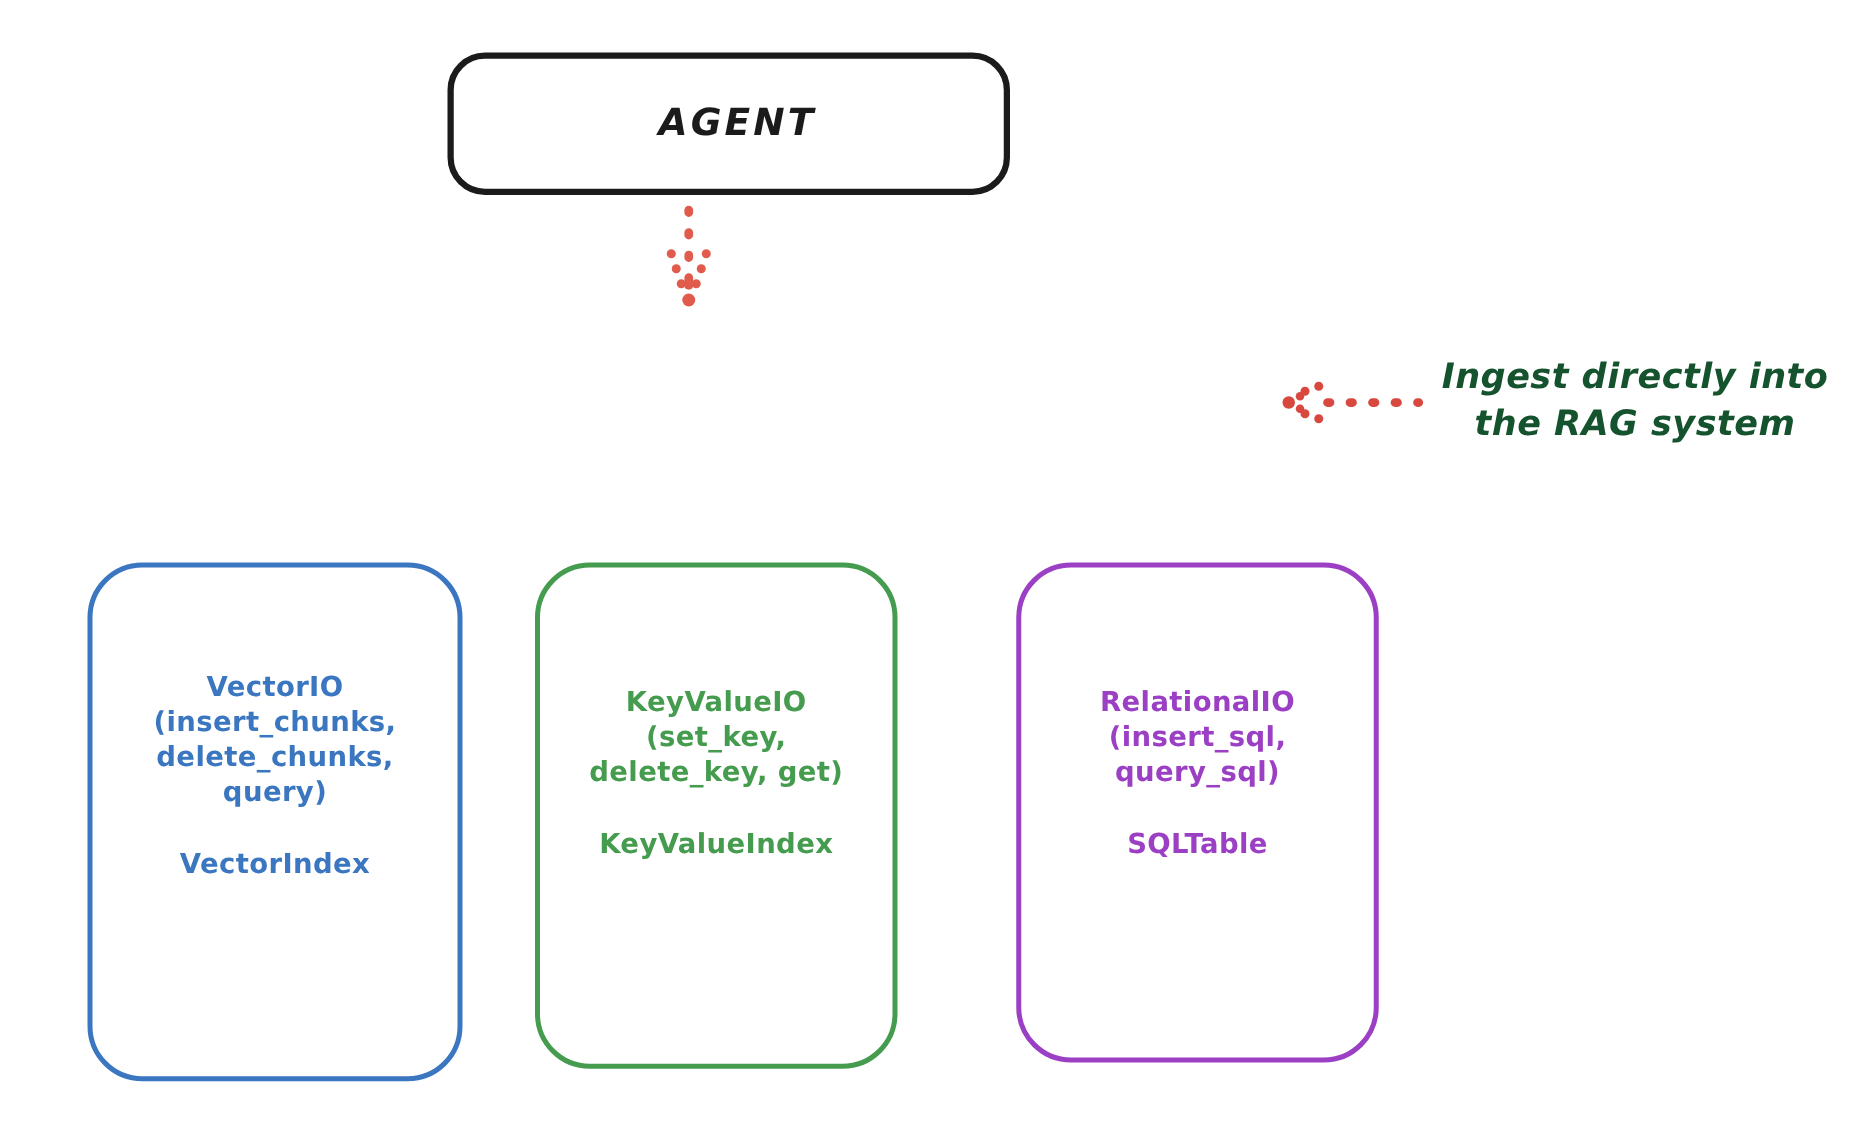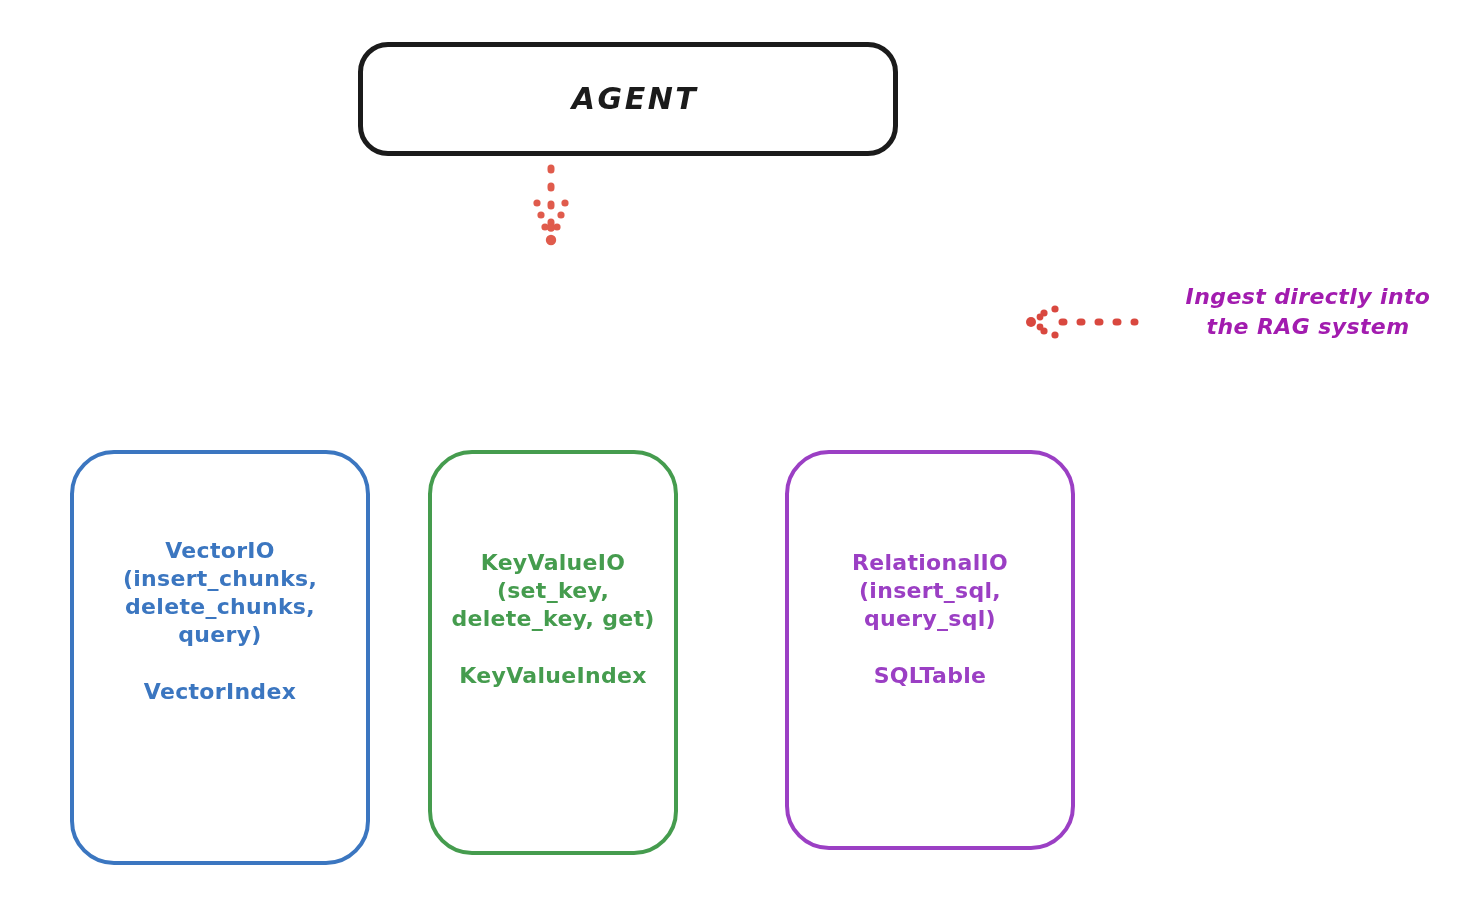--- a/index.html
+++ b/index.html
@@ -67,28 +67,28 @@
     font-size: 22px;
     font-weight: 600;
     letter-spacing: 0.3px;
     width: 100%;
   }
 
   #node-vector-io   { border-color: #3b76c0; }
   #node-vector-io   .node-text { color: #3b76c0; }
   #node-keyvalue-io { border-color: #459c4e; }
   #node-keyvalue-io .node-text { color: #459c4e; }
-  #node-relational-io   { border-color: #9b3fc4; }
+  #node-relational-io   { border-color: #9b3fc4; margin-left: 28px; }
   #node-relational-io   .node-text { color: #9b3fc4; }
 
   
   .annotation {
     position: absolute;
-    color: #a21caf;
-    font-size: 22px;
+    color: #14532d;
+    font-size: 28px;
     font-weight: 600;
     font-style: italic;
     line-height: 1.35;
     letter-spacing: 0.4px;
     text-align: center;
     white-space: pre-line;
   }
 
   
   #connectors {
@@ -125,35 +125,35 @@
       <circle cx="1055" cy="309" r="3.6" fill="#d9483f"></circle>
       <circle cx="1055" cy="335" r="3.6" fill="#d9483f"></circle>
       <circle cx="1044" cy="313" r="3.6" fill="#d9483f"></circle>
       <circle cx="1044" cy="331" r="3.6" fill="#d9483f"></circle>
       <circle cx="1040" cy="317" r="3.4" fill="#d9483f"></circle>
       <circle cx="1040" cy="327" r="3.4" fill="#d9483f"></circle>
       <circle cx="1031" cy="322" r="5.0" fill="#d9483f"></circle>
     </g>
   </svg>
 
-  <div class="node black" id="node-agent" style="left:358px; top:42px; width:540px; height:114px;padding-left:14px;">
+  <div class="node black" id="node-agent" style="left:358px; top:42px; width:450px; height:114px;padding-left:14px;">
     <span class="node-text">AGENT</span>
   </div>
 
 
   <div class="node colored" id="node-vector-io" style="left:70px; top:450px; width:300px; height:415px;">
     <span class="node-text" style="margin-top:83px;">VectorIO
 (insert_chunks,
 delete_chunks,
 query)
 
 VectorIndex</span>
   </div>
 
-  <div class="node colored" id="node-keyvalue-io" style="left:428px; top:450px; width:250px; height:405px;">
+  <div class="node colored" id="node-keyvalue-io" style="left:428px; top:450px; width:290px; height:405px;">
     <span class="node-text" style="margin-top:95px;">KeyValueIO
 (set_key,
 delete_key, get)
 
 KeyValueIndex</span>
   </div>
 
   <div class="node colored" id="node-relational-io" style="left:785px; top:450px; width:290px; height:400px;">
     <span class="node-text" style="margin-top:95px;">RelationalIO
 (insert_sql,

